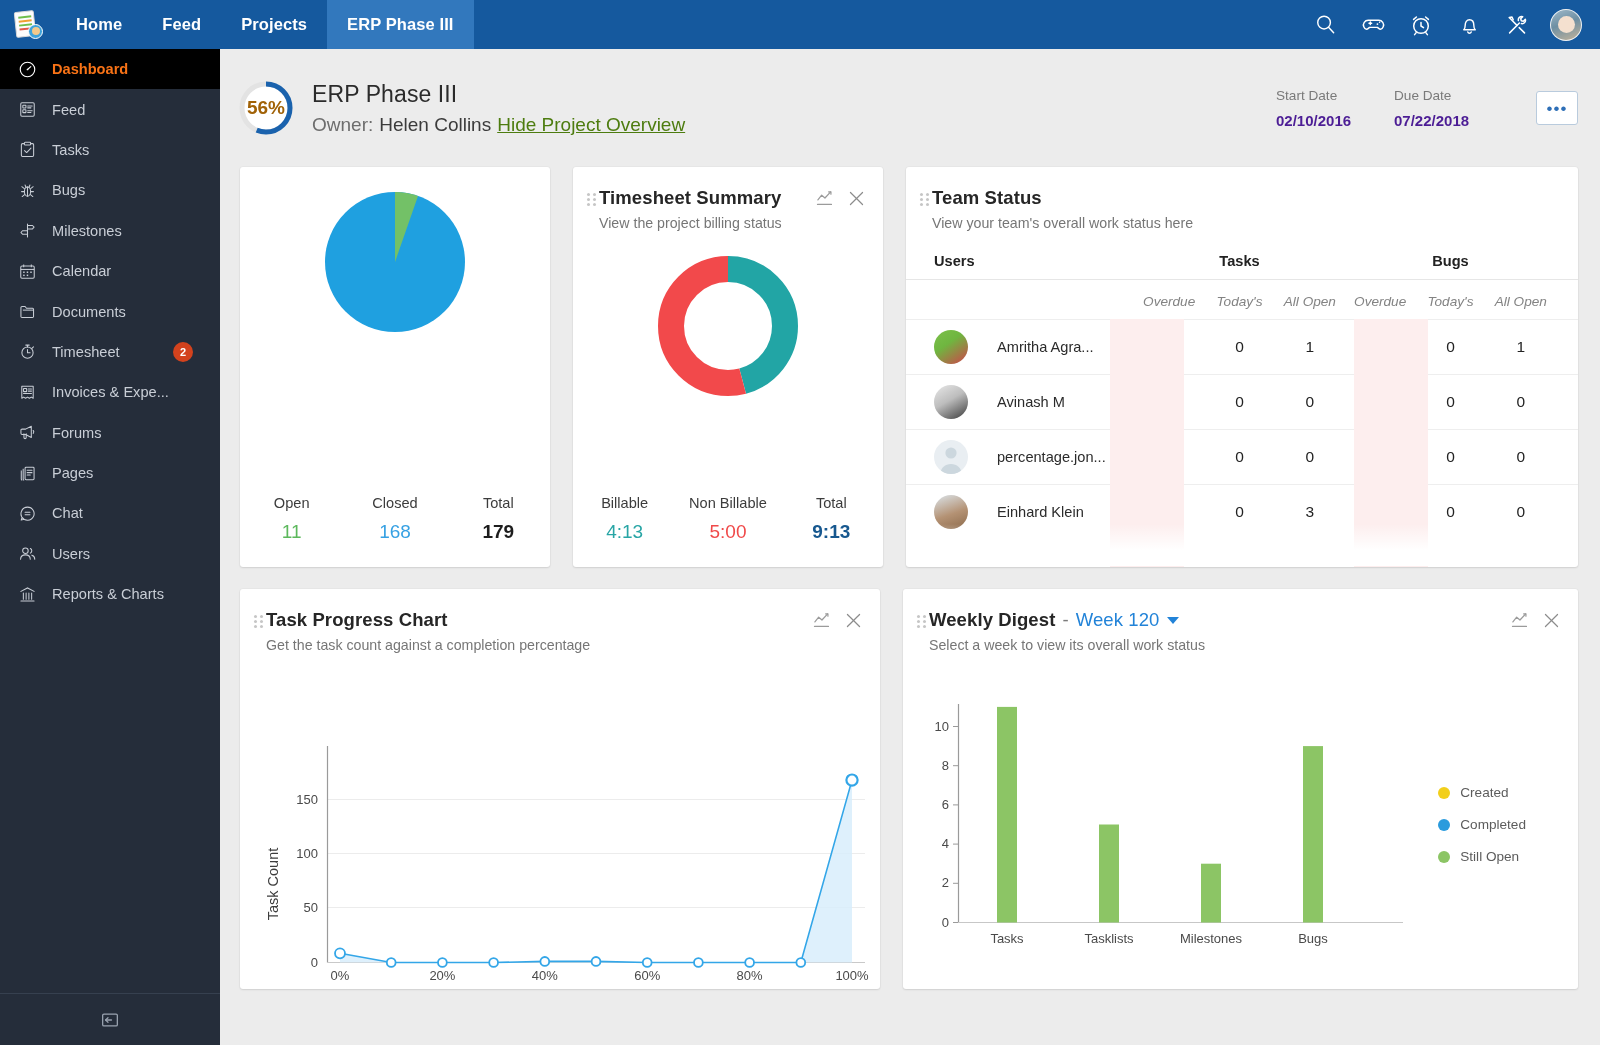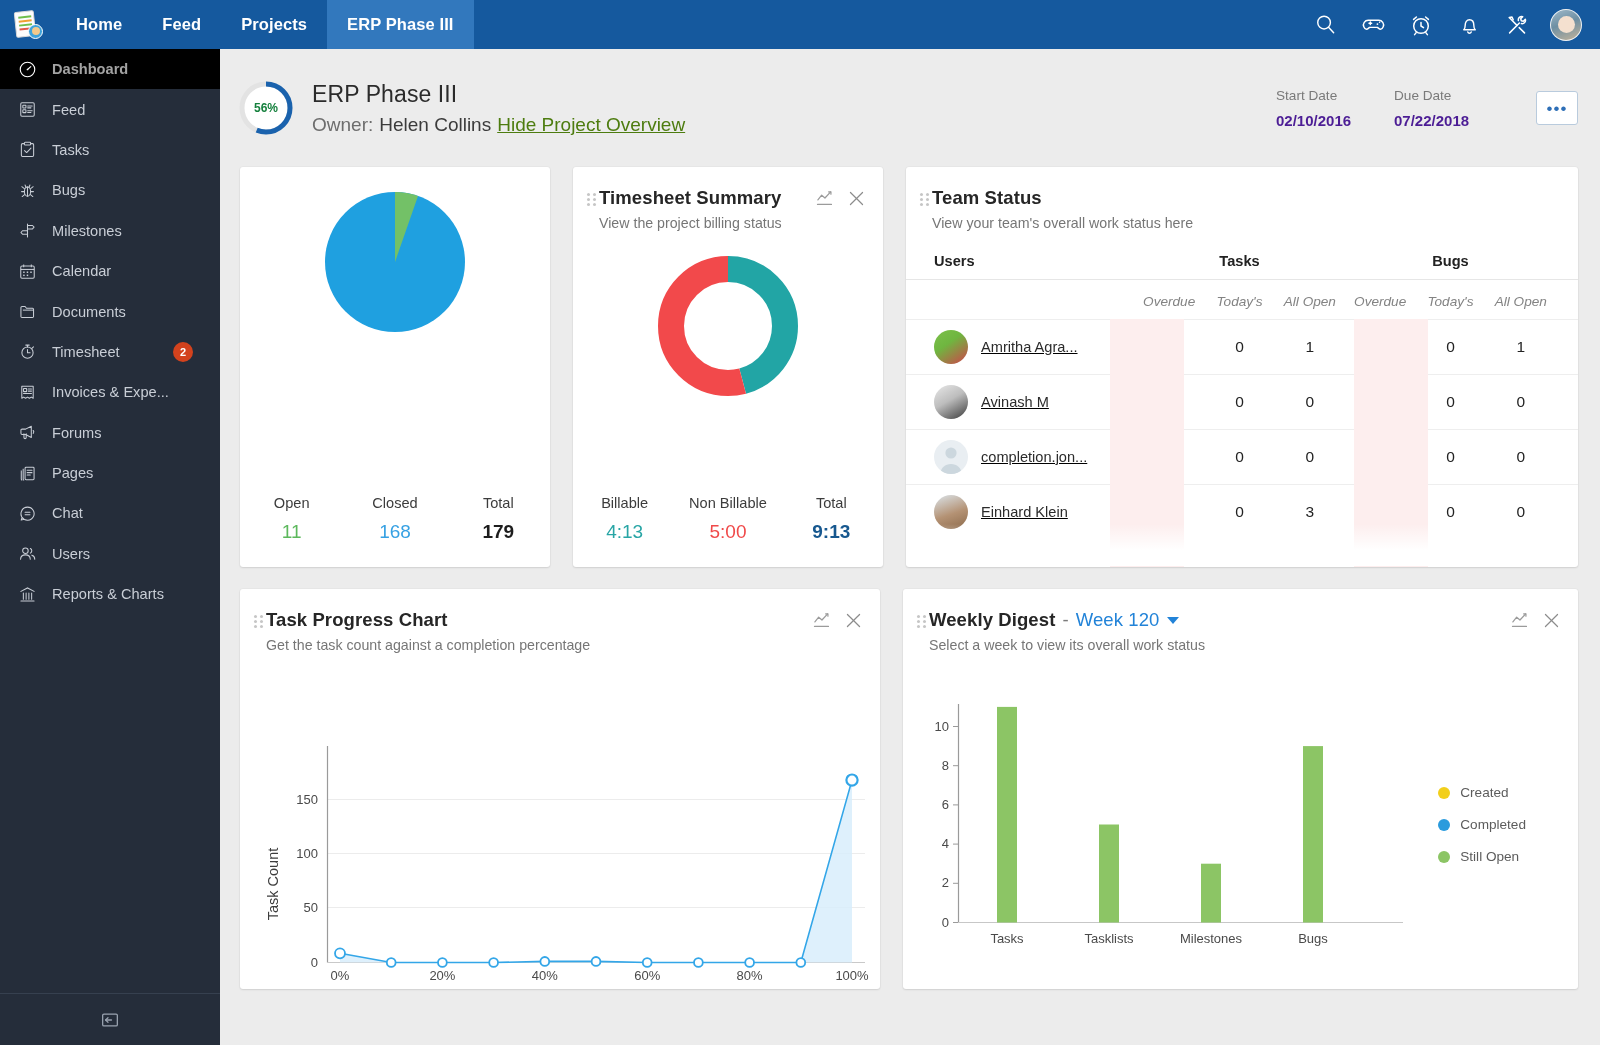--- a/index.html
+++ b/index.html
@@ -71,21 +71,21 @@
   
   .sidebar {
     position: absolute; top: 49px; left: 0; width: 220px; height: 996px;
     background: #252d3a; z-index: 30;
   }
   .side-item {
     height: 40.4px; display: flex; align-items: center;
     color: #c9ced6; font-size: 14.6px; cursor: pointer; position: relative;
     padding-left: 18px;
   }
-  .side-item.active { background: #000000; color: #a3a3a3; font-weight: bold; }
+  .side-item.active { background: #000000; color: #f97316; font-weight: bold; }
   .side-ico { width: 34px; flex: 0 0 34px; display:flex; align-items:center; }
   .side-ico svg { display:block; }
   .side-label { flex: 1 1 auto; }
   .side-badge {
     width: 20px; height: 20px; border-radius: 50%; background: #d3421d;
     color: #fff; font-size: 11px; font-weight: bold;
     display: flex; align-items: center; justify-content: center;
     margin-right: 27px;
   }
   .side-footer {
@@ -101,21 +101,21 @@
   }
 
   
   .proj-header {
     height: 118px; display: flex; align-items: center; padding: 0 22px 0 18px;
   }
   .ring-wrap { position: relative; width: 56px; height: 56px; flex: 0 0 56px; margin-right: 18px; }
   .ring-wrap svg { display:block; }
   .ring-label {
     position: absolute; inset: 0; display:flex; align-items:center; justify-content:center;
-    font-size: 12px; font-weight: bold; color: #15803d;
+    font-size: 19px; font-weight: bold; color: #a16207;
   }
   .proj-title { font-size: 23px; color: #2b2b2b; font-weight: normal; letter-spacing: .1px; }
   .proj-sub { margin-top: 6px; font-size: 19px; color: #6d6d6d; display:flex; align-items:center; gap:6px;}
   .proj-sub .owner-name { color: #3b3b3b; }
   .proj-sub a { color: #4d7c0f; text-decoration: underline; cursor: pointer; }
   .hdr-spacer { flex: 1 1 auto; }
   .hdr-meta { display:flex; align-items:flex-start; gap: 0; padding-right: 24px;}
   .meta-col { width: 118px; }
   .meta-lab { font-size: 13.6px; color: #7a7a7a; margin-bottom: 9px; }
   .meta-val { font-size: 15px; color: #4c1d95; font-weight: bold; }
@@ -176,21 +176,21 @@
   .team-table { margin-top: 22px; width: 100%; position: relative; }
   .tt-grouphdr { display: flex; align-items: flex-end; padding: 0 22px 10px 28px; border-bottom: 1px solid #e6e6e6; }
   .tt-users { width: 200px; font-size: 14.6px; font-weight: bold; color: #222; }
   .tt-group { flex: 1 1 0; text-align: center; font-size: 14.6px; font-weight: bold; color: #222; }
   .tt-subhdr { display: flex; padding: 14px 22px 10px 28px; font-style: italic; }
   .tt-subhdr .tt-users { font-weight: normal; }
   .tt-sub { flex: 1 1 0; text-align: center; font-size: 13.6px; color: #838383; }
   .tt-body { position: relative; }
   .tt-row { display: flex; align-items: center; padding: 0 22px 0 28px; height: 55px; border-top: 1px solid #eeeeee; }
   .tt-row:first-child { border-top: none; }
-  .tt-user { width: 200px; display: flex; align-items: center; gap: 13px; text-decoration: underline; }
+  .tt-user { width: 200px; display: flex; align-items: center; gap: 29px; }
   .tt-avatar { width: 34px; height: 34px; border-radius: 50%; flex: 0 0 34px; overflow:hidden; position:relative; }
   .tt-name { font-size: 14.6px; color: #2b2b2b; white-space: nowrap; }
   .tt-cell { flex: 1 1 0; text-align: center; font-size: 15.5px; color: #232323; }
   .hl-col {
     position: absolute; top: 0; width: 74px; background: #fdeeee; z-index: 0; pointer-events: none;
   }
 
   
   .chart-box { position: absolute; left: 0; top: 95px; width: 100%; bottom: 0; }
   .axis-text-b { font-size: 13px; fill: #4a4a4a; font-family: "Liberation Sans", sans-serif; }
@@ -643,21 +643,21 @@
             </div>
 
             <div class="tt-row">
               <div class="tt-user">
                 <span class="tt-avatar" style="background:#e9eef2">
                   <svg width="34" height="34" viewBox="0 0 34 34" style="display:block">
                     <circle cx="17" cy="13" r="5.6" fill="#ccd7de"></circle>
                     <path d="M6.5 34c0-6.2 4.7-10 10.5-10s10.5 3.8 10.5 10z" fill="#ccd7de"></path>
                   </svg>
                 </span>
-                <span class="tt-name">completion.jon...</span>
+                <span class="tt-name">percentage.jon...</span>
               </div>
               <div class="tt-cell">0</div>
               <div class="tt-cell">0</div>
               <div class="tt-cell">0</div>
               <div class="tt-cell">0</div>
               <div class="tt-cell">0</div>
               <div class="tt-cell">0</div>
             </div>
 
             <div class="tt-row">

